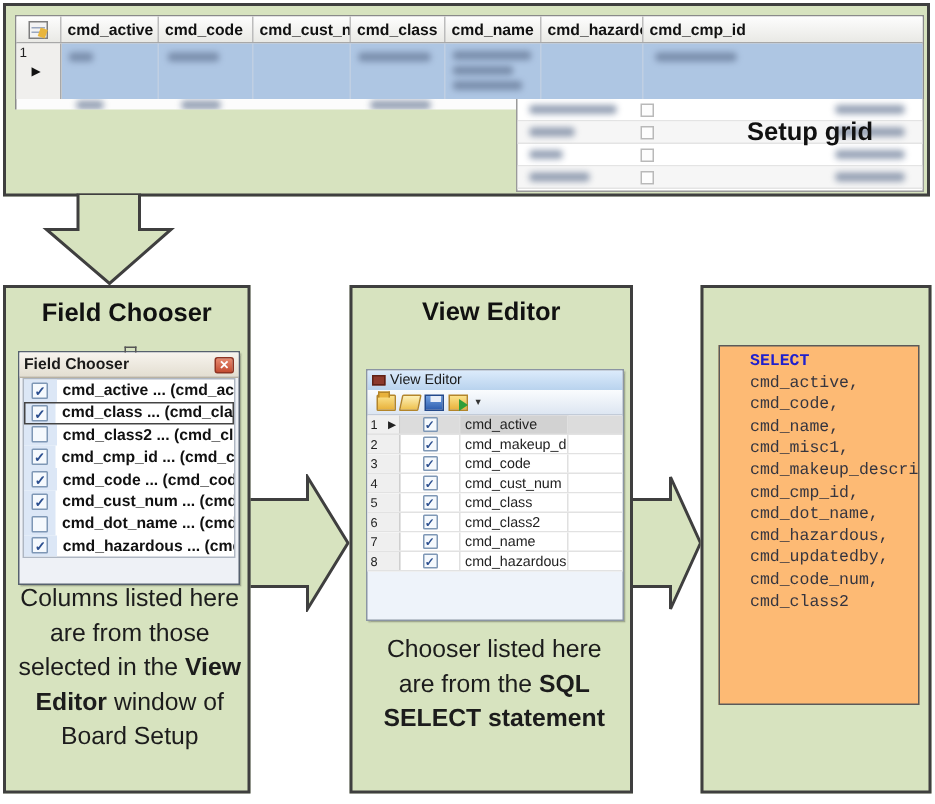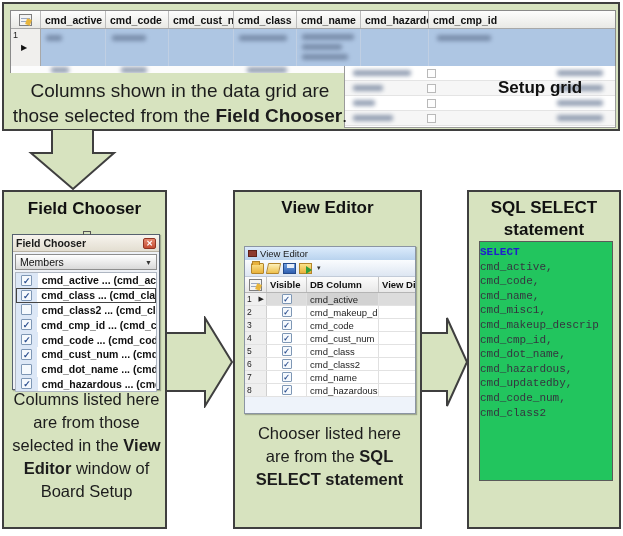--- a/index.html
+++ b/index.html
@@ -101,21 +101,21 @@
   .ve-row:first-of-type .ve-db { background:#d2d2d2; }
   .ve-num { width:22px; background:#efefef; border-right:1px solid #cfcfcf; position:relative; font-size:8.5px; color:#222; padding:1px 0 0 2px; }
   .ve-num .ptr { display:none; position:absolute; right:2px; top:2px; font-size:7px; }
   .ve-row:first-of-type .ve-num .ptr { display:block; }
   .ve-vis { width:40px; border-right:1px solid #e0e0e0; display:flex; align-items:center; justify-content:center; }
   .ve-vis .cbx { width:10px; height:10px; font-size:8px; line-height:9px; }
   .ve-db { width:72px; border-right:1px solid #e0e0e0; font-size:9.5px; color:#222; padding:1px 0 0 3px; white-space:nowrap; overflow:hidden; }
   .ve-vd { flex:1; }
 
   
-  .sql-panel { position:absolute; left:10px; top:49px; width:134px; height:240px; background:#22c55e; border:1px solid #5a5a5a; padding:3px 0 0 0; overflow:hidden; }
+  .sql-panel { position:absolute; left:10px; top:38px; width:134px; height:240px; background:#fdba74; border:1px solid #5a5a5a; padding:3px 0 0 20px; overflow:hidden; }
   .sql-kw { font-family:"Liberation Mono", monospace; font-size:11px; font-weight:bold; color:#2020cc; line-height:14.6px; }
   .sql-line { font-family:"Liberation Mono", monospace; font-size:11px; color:#35353f; line-height:14.6px; white-space:nowrap; }
 </style>
 </head>
 <body>
 
 <div class="page">
 
   <div id="top-box" class="gbox">
 
@@ -186,23 +186,20 @@
         </div>
       <div class="crow">
           <span class="blob" style="left:8px;top:4px;width:40px;"></span>
           <span class="ccb"></span>
           <span class="blob" style="left:212px;top:4px;width:46px;"></span>
         </div>
     </div>
 
     <div class="datagrid-label">Setup grid</div>
 
-    <div id="top-caption" class="caption">
-      <span>Columns shown in the data grid are those selected from the </span><b>Field Chooser</b><span>.</span>
-    </div>
   </div>
 
   <svg id="down-arrow" class="arrow-svg" width="90" height="63">
     <polygon points="25,0 25,24 4,24 46,60 87,24 66,24 66,0" fill="#d7e3bf" stroke="#3f3f3f" stroke-width="2"></polygon>
   </svg>
   <svg id="right-arrow-1" class="arrow-svg" width="70" height="92">
     <polygon points="1,17 40,17 40,2 67,46 40,90 40,75 1,75" fill="#d7e3bf" stroke="#3f3f3f" stroke-width="2"></polygon>
   </svg>
   <svg id="right-arrow-2" class="arrow-svg" width="49" height="92">
     <polygon points="1,17 27,17 27,2 47,46 27,90 27,75 1,75" fill="#d7e3bf" stroke="#3f3f3f" stroke-width="2"></polygon>
@@ -210,24 +207,20 @@
 
   <div id="box1" class="gbox">
     <div class="box-title">Field Chooser</div>
 
     <div class="fc-window">
       <span class="fc-handle"></span>
       <div class="fc-title">
         <span class="txt">Field Chooser</span>
         <span class="close-btn">✕</span>
       </div>
-      <div class="fc-combo">
-        <span class="val">Members</span>
-        <span class="arr">▼</span>
-      </div>
       <div class="fc-list">
 
           <div class="fc-item">
             <span class="fc-cbxcell">
               <span class="cbx">✓</span>
             </span>
             <span class="fc-label">cmd_active ... (cmd_activ</span>
           </div>
 
           <div class="fc-item">
@@ -297,28 +290,20 @@
         <span class="txt">View Editor</span>
       </div>
       <div class="ve-toolbar">
         <span class="tb-icon i-folder"></span>
         <span class="tb-icon i-open"></span>
         <span class="tb-icon i-save"></span>
         <span class="tb-icon i-export"></span>
         <span class="tb-caret">▾</span>
       </div>
       <div class="ve-grid">
-        <div class="ve-ghead">
-          <div class="ve-c1">
-              <span class="fc-grid-icon"></span>
-            </div>
-          <div class="ve-c2">Visible</div>
-          <div class="ve-c3">DB Column</div>
-          <div class="ve-c4">View Di</div>
-        </div>
         <div>
 
             <div class="ve-row">
               <span class="ve-num"><span>1</span><span class="ptr">▶</span></span>
               <span class="ve-vis">
                 <span class="cbx">✓</span>
               </span>
               <span class="ve-db">cmd_active</span>
               <span class="ve-vd"></span>
             </div>
@@ -388,24 +373,20 @@
           </div>
       </div>
     </div>
 
     <div id="box2-caption" class="caption">
       <span>Chooser listed here are from the </span><b>SQL SELECT statement</b><span></span>
     </div>
   </div>
 
   <div id="box3" class="gbox">
-    <div class="box-title">
-      <div>SQL SELECT</div>
-      <div>statement</div>
-    </div>
 
     <div class="sql-panel">
       <div class="sql-kw">SELECT</div>
 
     <div class="sql-line">cmd_active,</div>
         <div class="sql-line">cmd_code,</div>
         <div class="sql-line">cmd_name,</div>
         <div class="sql-line">cmd_misc1,</div>
         <div class="sql-line">cmd_makeup_descrip</div>
         <div class="sql-line">cmd_cmp_id,</div>

